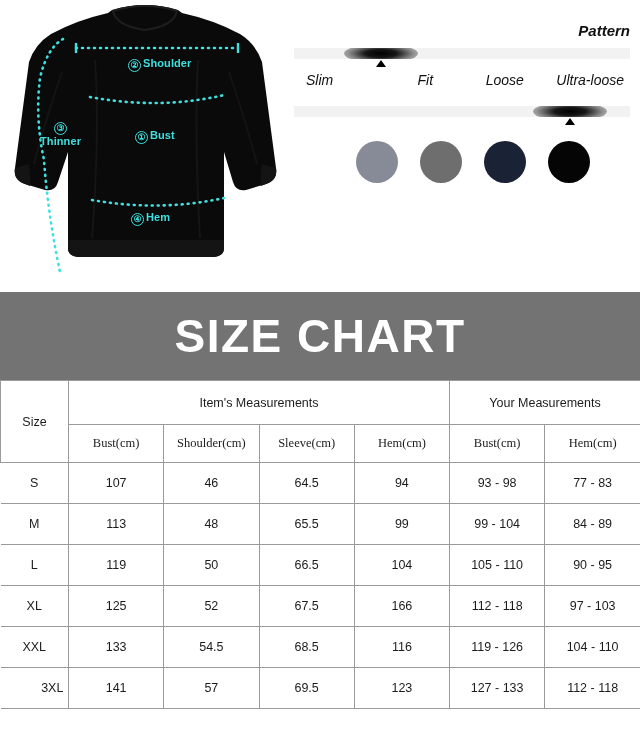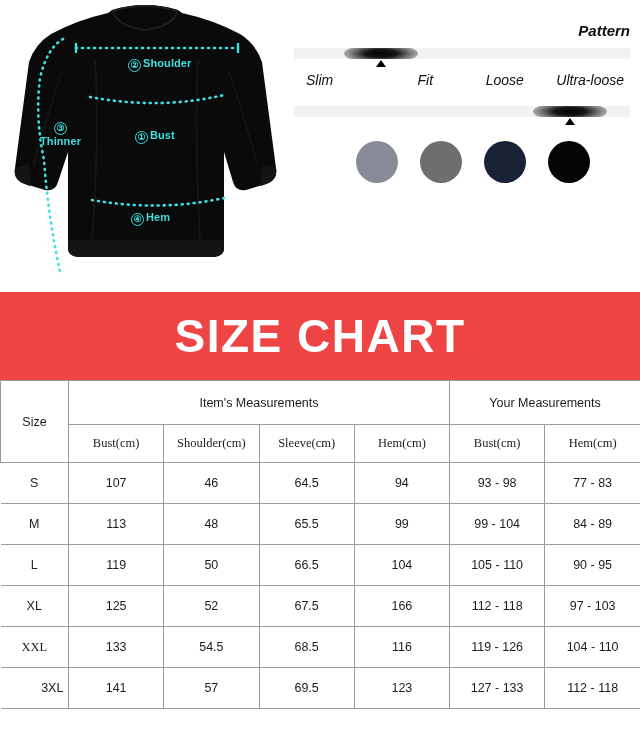--- a/index.html
+++ b/index.html
@@ -238,21 +238,21 @@
 
     <div class="swatches" id="swatches">
         <div class="swatch" style="background: rgb(135, 139, 151);"></div>
         <div class="swatch" style="background: rgb(110, 110, 110);"></div>
         <div class="swatch" style="background: rgb(26, 34, 54);"></div>
         <div class="swatch" style="background: rgb(5, 5, 5);"></div>
       </div>
   </div>
 </div>
 
-<div class="banner" id="banner" style="background: #ef4444;">
+<div class="banner" id="banner" style="background: #737373;">
   <div class="banner-text">SIZE CHART</div>
 </div>
 
 <table class="sizes">
   <thead>
     <tr>
       <th class="size-head" rowspan="2" id="size-head" style="width: 68px;">Size</th>
       <th class="grp" colspan="4">Item's Measurements</th>
       <th class="grp" colspan="2">Your Measurements</th>
     </tr>
@@ -296,21 +296,21 @@
       <tr>
         <td class="size-cell" style="border-left: none;">XL</td>
         <td>125</td>
         <td>52</td>
         <td>67.5</td>
         <td>166</td>
         <td>112 - 118</td>
         <td>97 - 103</td>
       </tr>
       <tr>
-        <td class="size-cell" style="border-left: none; font-family: Liberation Serif, serif;">XXL</td>
+        <td class="size-cell" style="border-left: none;">XXL</td>
         <td>133</td>
         <td>54.5</td>
         <td>68.5</td>
         <td>116</td>
         <td>119 - 126</td>
         <td>104 - 110</td>
       </tr>
       <tr>
         <td class="size-cell" style="border-left: none; padding-left: 36px;">3XL</td>
         <td>141</td>

